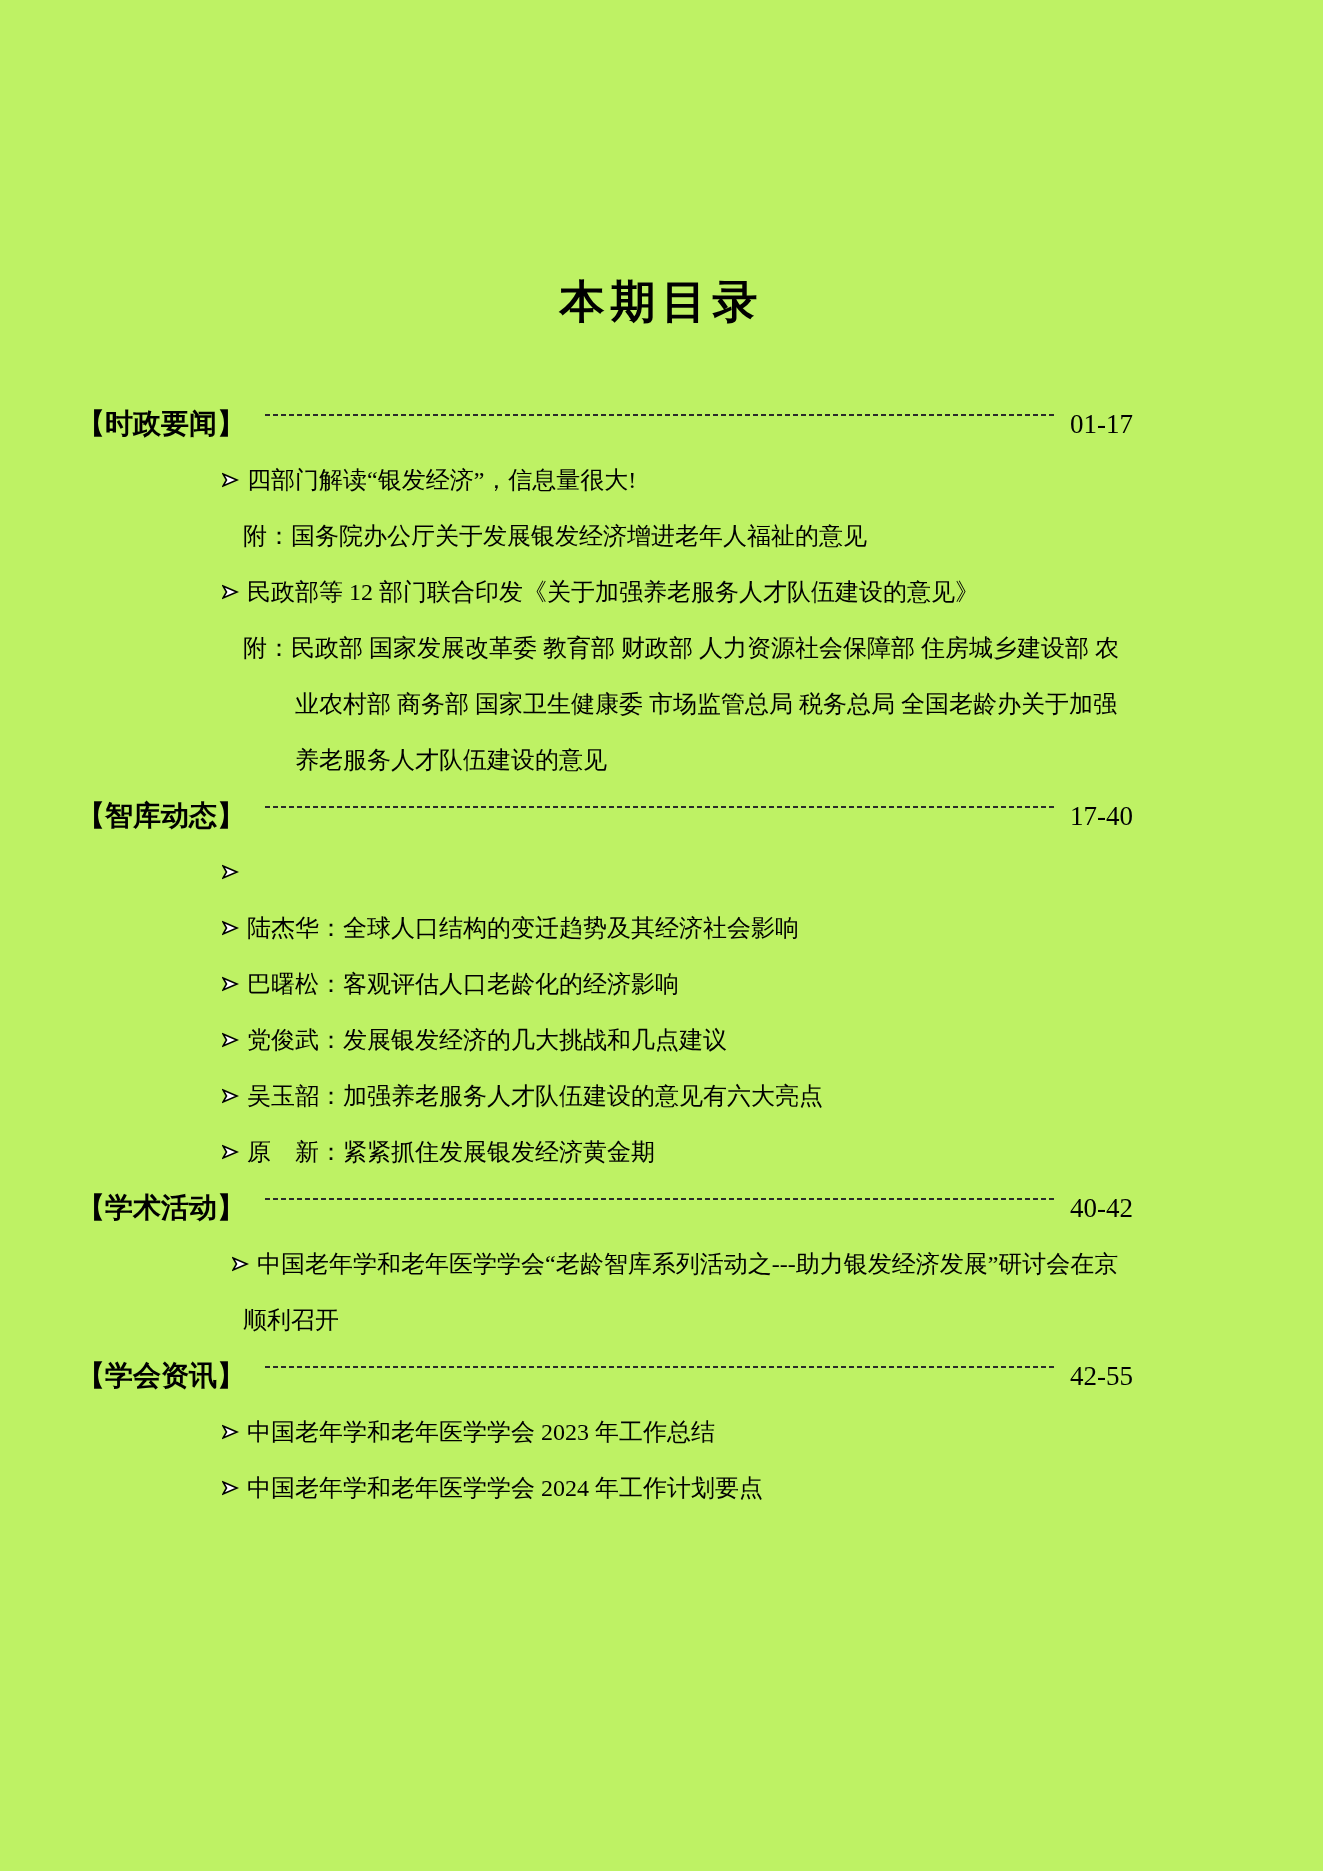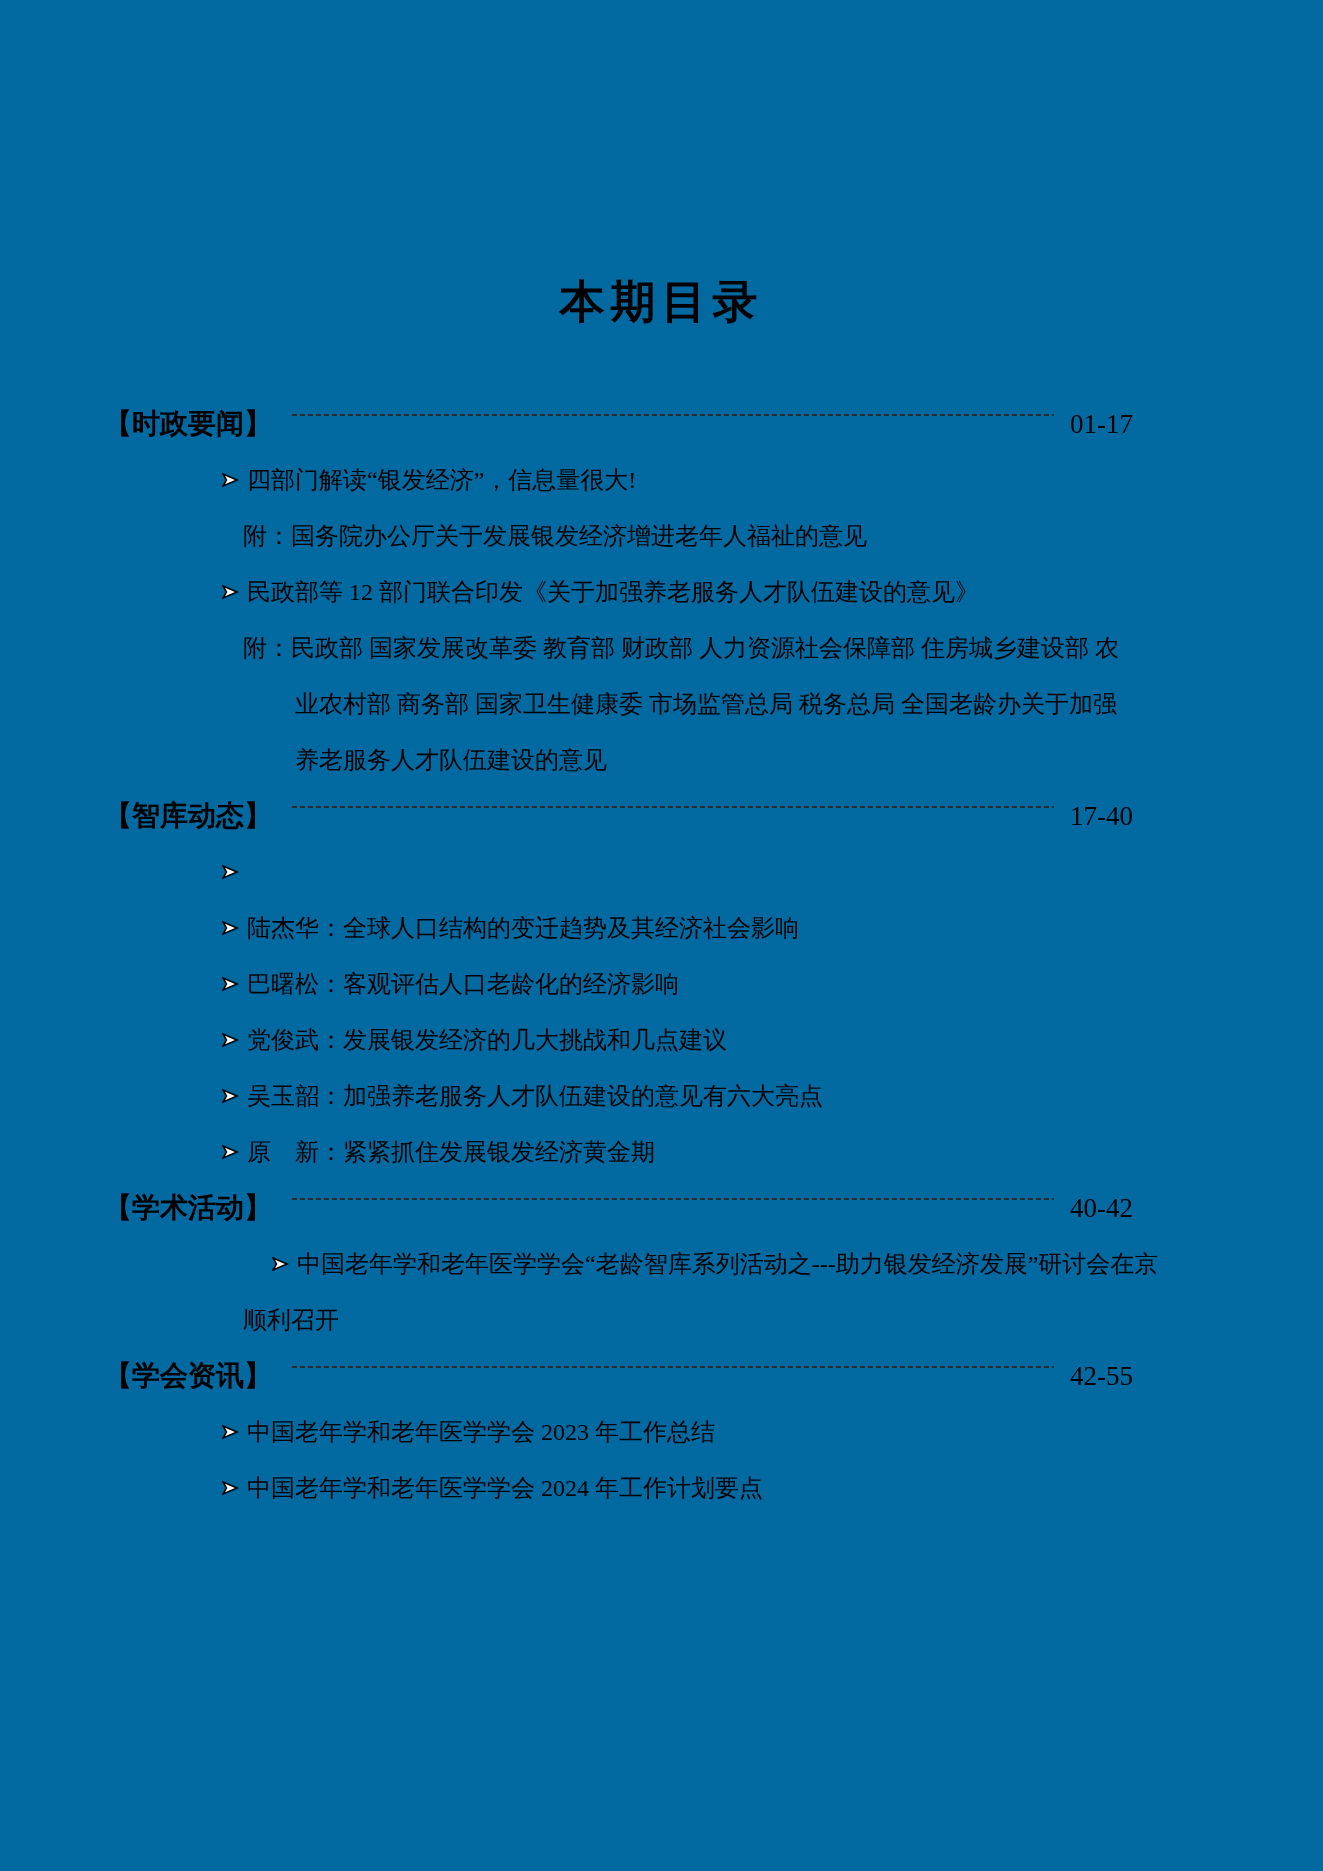--- a/index.html
+++ b/index.html
@@ -1,55 +1,55 @@
 <!DOCTYPE html>
 <html><head>
 <meta charset="utf-8">
 <style>
   html,body{margin:0;padding:0;background:#e8e8e8;}
   .page{
     position:relative;
     width:1323px;height:1871px;
     margin:0 auto;
-    background:#0369a1;
+    background:#bef264;
     color:#000;
     font-family:"Liberation Serif","DejaVu Serif",serif;
     overflow:hidden;
   }
   .doc-title{
     position:absolute;top:272px;left:0;width:100%;
     text-align:center;
     font-size:45px;font-weight:700;
     letter-spacing:6px;
   }
   .toc{position:absolute;top:396px;left:0;width:100%;}
   .line{
     height:56px;
     display:flex;align-items:center;
     font-size:24px;line-height:1;
     white-space:nowrap;
   }
   .line.section{
-    padding-left:104px;padding-right:190px;
+    padding-left:77px;padding-right:190px;
     font-size:28px;font-weight:700;
   }
   .section .sec-label{flex:0 0 auto;}
   .section .leader{
     flex:1 1 auto;
     height:2px;
     margin:0 16px 0 20px;
     transform:translateY(-9px);
     background-image:repeating-linear-gradient(90deg,#2b2b2b 0px,#2b2b2b 5px,transparent 5px,transparent 8px);
   }
   .section .pagenum{
     flex:0 0 auto;
     font-size:27px;font-weight:400;
   }
   .line.item{padding-left:222px;}
-  .line.item-deep{padding-left:232px;margin-left:40px;}
+  .line.item-deep{padding-left:232px;}
   .bullet-icon{
     flex:0 0 auto;
     margin-right:8px;
     display:inline-flex;align-items:center;
   }
   .line.attach{padding-left:243px;}
   .line.cont1{padding-left:243px;}
   .line.cont2{padding-left:295px;}
 </style>
 </head>

